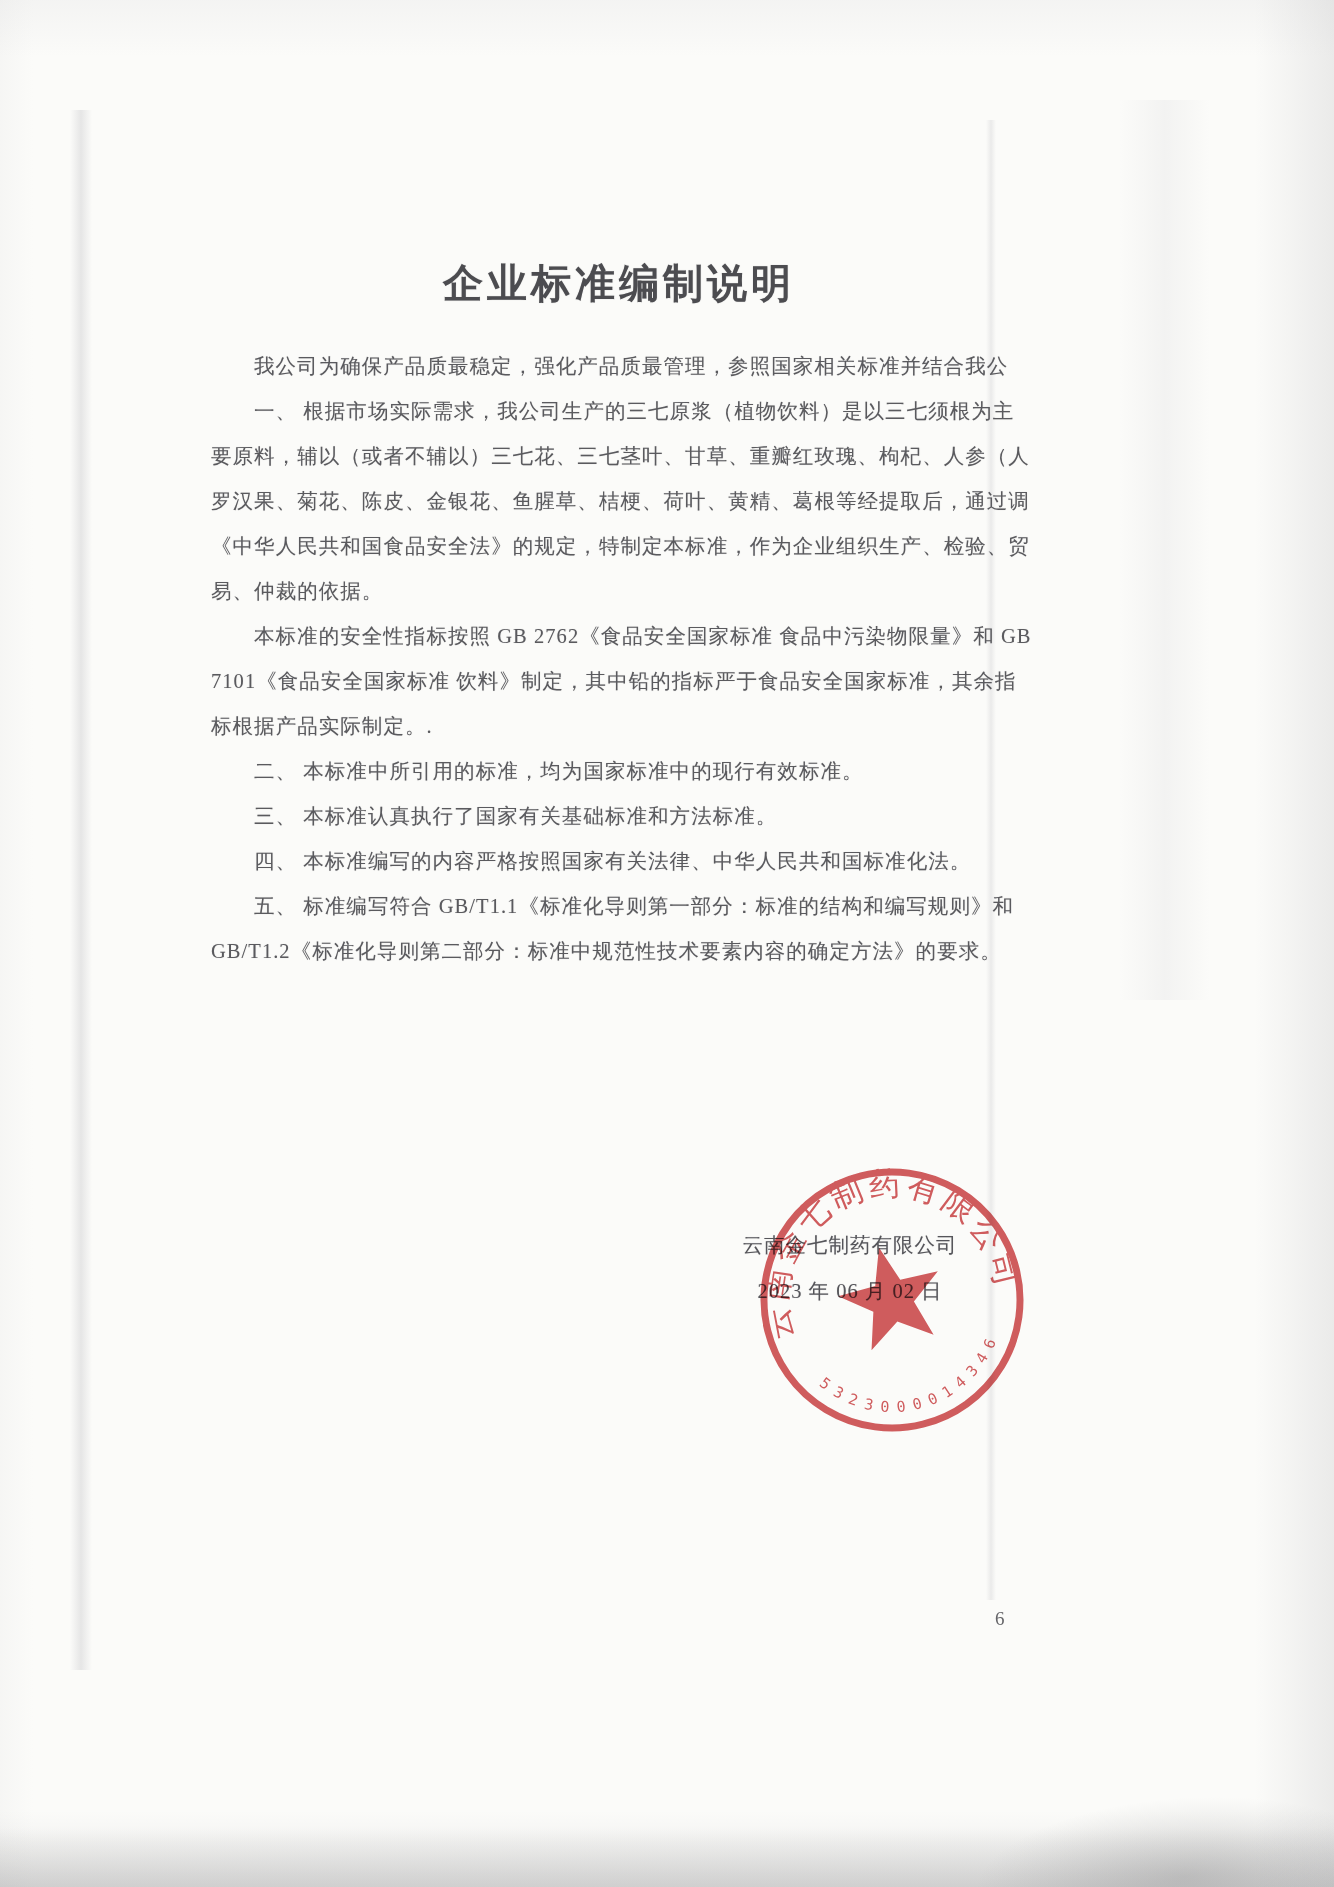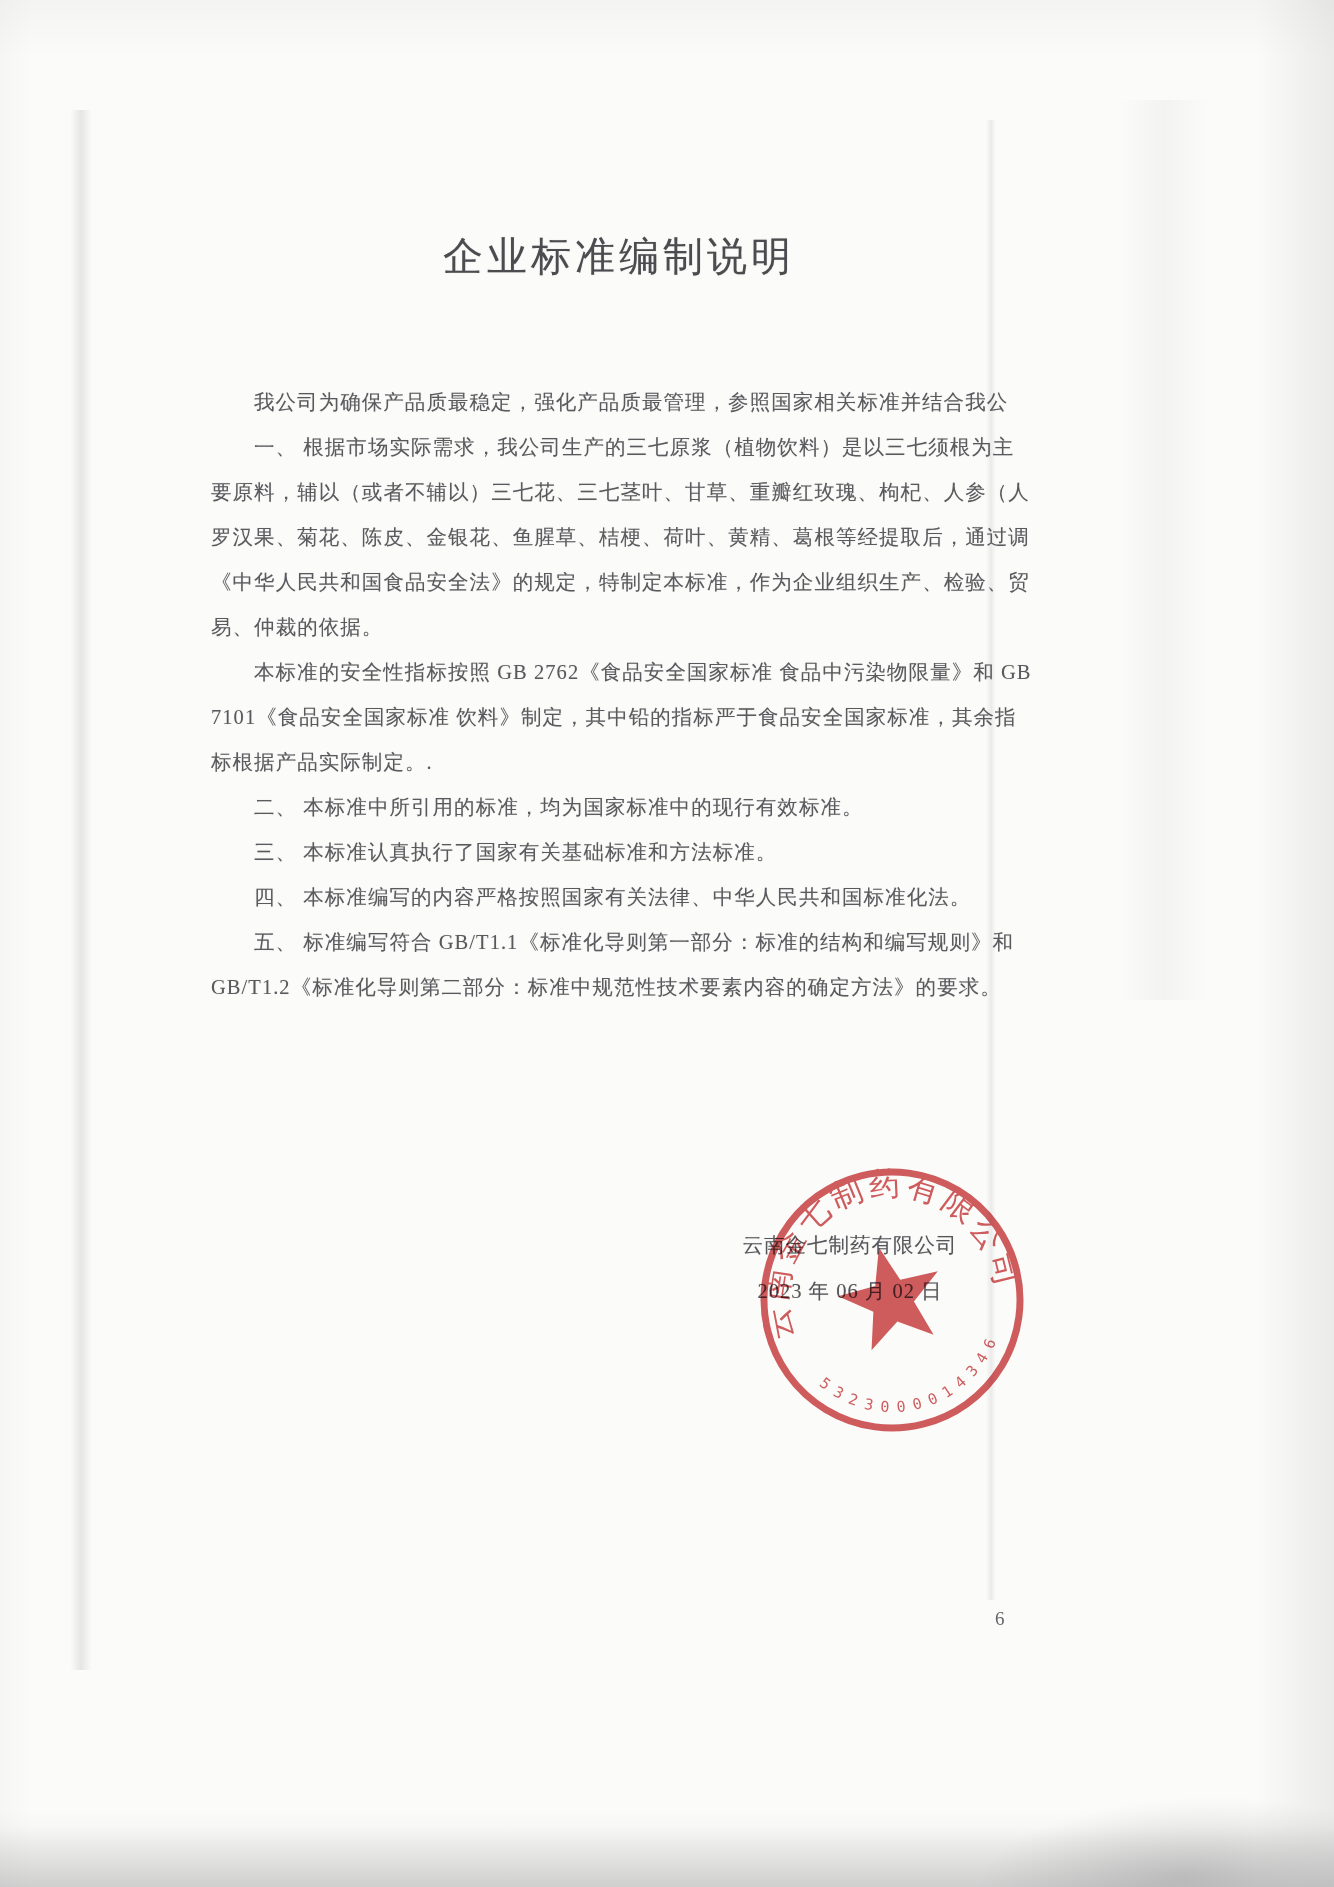--- a/index.html
+++ b/index.html
@@ -29,28 +29,29 @@
     background:linear-gradient(90deg,transparent,rgba(205,205,208,.18),transparent);}
   .streak.s4{left:1255px;top:0;width:79px;height:1887px;
     background:linear-gradient(90deg,transparent,rgba(195,195,198,.15),rgba(175,175,178,.22));}
   .bottom-shadow{position:absolute;left:0;bottom:0;width:1334px;height:60px;
     background:linear-gradient(0deg,rgba(130,130,132,.25),transparent);pointer-events:none;}
   .corner-shadow{position:absolute;right:-60px;bottom:-70px;width:420px;height:160px;
     background:radial-gradient(ellipse at center,rgba(120,120,122,.28),transparent 70%);
     transform:rotate(-4deg);pointer-events:none;}
 
   .doc-title{
-    position:absolute;left:213px;top:229px;width:812px;
+    position:absolute;left:213px;top:256px;width:812px;
     text-align:center;
     font-size:40px;letter-spacing:4px;color:#4c4c50;
     text-shadow:0 0 1px rgba(80,80,85,.35);
     white-space:nowrap;
+    font-weight:bold;
   }
   .textblock{
-    position:absolute;left:211px;top:380px;width:818px;
+    position:absolute;left:211px;top:344px;width:818px;
   }
   .ln{
     height:45px;line-height:45px;
     font-size:20.5px;letter-spacing:1.05px;
     white-space:nowrap;
     color:#5a5a5e;
     text-shadow:0 0 1px rgba(90,90,95,.28);
   }
   .ln.ind{padding-left:43px;}
 

